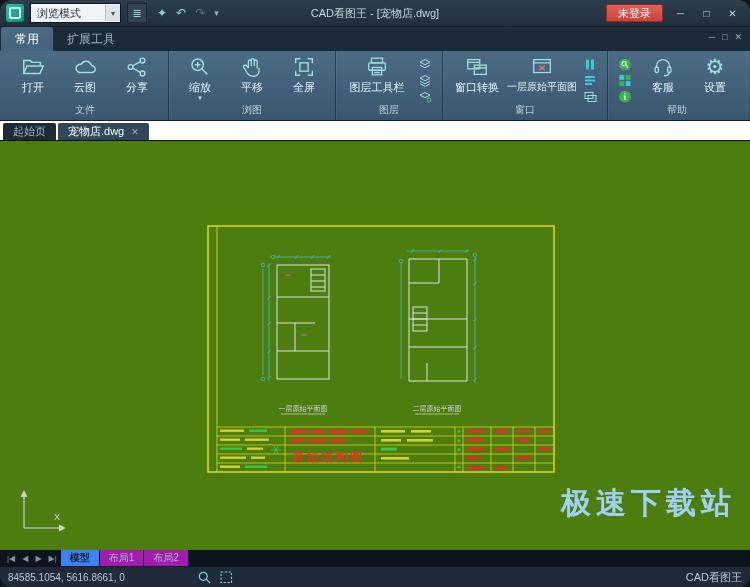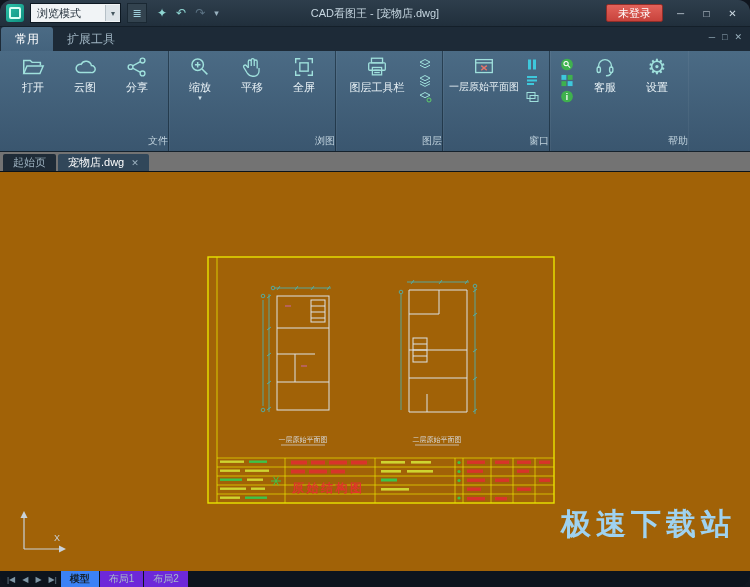--- a/index.html
+++ b/index.html
@@ -34,51 +34,51 @@
   .rtab{padding:4px 14px 3px;font-size:12px;color:#9fb4c2;}
   .rtab.active{background:linear-gradient(#4b6b85,#44637d);color:#fff;border-radius:3px 3px 0 0;}
   .childctl{position:absolute;right:8px;top:5px;display:flex;gap:7px;color:#9ab0bd;font-size:9px;}
 
   
   .ribbon{flex:0 0 58px;background:linear-gradient(#4b6b85,#3a566f);display:flex;padding:0 2px;
           border-bottom:1px solid #15222d;}
   .rgroup{display:flex;flex-direction:column;border-right:1px solid rgba(8,24,36,.5);
           box-shadow:1px 0 0 rgba(255,255,255,.05);}
   .rgroup-btns{flex:1;display:flex;align-items:flex-start;padding:3px 6px 0;gap:2px;}
-  .rgroup-label{font-size:10px;color:#c0d2dd;text-align:right;padding:0 0 3px;margin-top:31px;}
+  .rgroup-label{font-size:10px;color:#c0d2dd;text-align:center;padding:0 0 3px;}
   .bbtn{display:flex;flex-direction:column;align-items:center;width:46px;color:#eaf3f7;font-size:11px;
         gap:1px;padding:1px 2px;border-radius:2px;}
   .bbtn.w52{width:52px;}
   .bbtn.wide{width:66px;}
   .bbtn .ic{width:24px;height:24px;display:block;}
   .bl{white-space:nowrap;}
   .caret-under{font-size:7px;color:#cfe2ea;line-height:4px;}
   .mini-col{display:flex;flex-direction:column;gap:3px;padding:4px 3px 0;}
   .mini{width:16px;height:13px;display:block;}
   .gear-glyph{font-size:21px;line-height:24px;color:#9fe0dc;display:block;text-align:center;width:24px;height:24px;}
 
   
-  .docbar{flex:0 0 19px;background:#737373;display:flex;align-items:stretch;gap:2px;padding-left:3px;
+  .docbar{flex:0 0 19px;background:#ffffff;display:flex;align-items:stretch;gap:2px;padding-left:3px;
           border-bottom:1px solid #0a121a;}
   .doctab{display:flex;align-items:center;padding:0 10px;font-size:11px;color:#9db2c0;background:#1e2b37;
           margin-top:2px;border-radius:2px 2px 0 0;}
   .doctab.active{background:#31475a;color:#fff;align-items:center;}
   .tclose{margin-left:7px;font-size:9px;color:#9db2c0;}
 
   
-  .canvas{flex:1;position:relative;background:#a16207;overflow:hidden;}
+  .canvas{flex:1;position:relative;background:#4d7c0f;overflow:hidden;}
   .drawing{position:absolute;left:205px;top:82px;}
   .ucs{position:absolute;left:10px;bottom:14px;}
   .watermark{position:absolute;right:14px;bottom:26px;font-size:30px;font-weight:bold;letter-spacing:5px;
              color:#9fd2f0;z-index:9;}
 
   
   .layoutbar{flex:0 0 16px;background:#0d141d;display:flex;align-items:stretch;gap:1px;padding-left:4px;}
   .nav{display:flex;align-items:center;padding:0 3px;font-size:8px;color:#7e95a4;}
-  .ltab{display:flex;align-items:center;padding:0 9px;background:#6d28d9;color:#a7bcc9;font-size:10px;}
+  .ltab{display:flex;align-items:center;padding:0 9px;background:#a21caf;color:#a7bcc9;font-size:10px;}
   .ltab.active{background:#3b82f6;color:#16222c;font-weight:bold;}
 
   
   .statusbar{flex:0 0 20px;background:#1f2b38;border-top:1px solid #0c151e;display:flex;align-items:center;
              font-size:10px;color:#b9c9d4;padding:0 8px;gap:8px;}
   .coords{min-width:150px;}
   .sicons{display:flex;gap:9px;margin-left:32px;align-items:center;}
   .brand{margin-left:auto;font-size:11px;}
 </style>
 </head>
@@ -220,20 +220,31 @@
                 <circle cx="11" cy="10" r="2" stroke="#5fcf6a"></circle>
             </g>
           </svg>
         </div>
       </div>
       <div class="rgroup-label">图层</div>
     </div>
 
     <div class="rgroup">
       <div class="rgroup-btns">
+        <div class="bbtn w52">
+          <svg class="ic" viewBox="0 0 26 26">
+            <g fill="none" stroke="#9fe0dc" stroke-width="1.4">
+              <rect x="3" y="5" width="13" height="10"></rect>
+                <line x1="3" y1="8" x2="16" y2="8"></line>
+              <rect x="10" y="11" width="13" height="10"></rect>
+                <line x1="10" y1="14" x2="23" y2="14"></line>
+            </g>
+          </svg>
+          <span class="bl">窗口转换</span>
+        </div>
         <div class="bbtn wide">
           <svg class="ic" viewBox="0 0 26 26">
             <g fill="none" stroke="#9fe0dc" stroke-width="1.4">
               <rect x="4" y="5" width="18" height="14"></rect>
                 <line x1="4" y1="8.5" x2="22" y2="8.5"></line>
             </g>
             <g stroke="#e4756a" stroke-width="1.6">
               <line x1="10" y1="11.5" x2="16" y2="16.5"></line>
                 <line x1="16" y1="11.5" x2="10" y2="16.5"></line>
             </g>
@@ -454,13 +465,26 @@
   <div class="layoutbar">
     <span class="nav">|◀</span>
     <span class="nav">◀</span>
     <span class="nav">▶</span>
     <span class="nav">▶|</span>
     <div class="ltab active">模型</div>
     <div class="ltab">布局1</div>
     <div class="ltab">布局2</div>
   </div>
 
+  <div class="statusbar">
+    <span class="coords">84585.1054, 5616.8661, 0</span>
+    <span class="sicons">
+      <svg width="13" height="13" viewBox="0 0 13 13">
+        <circle cx="5.3" cy="5.3" r="4" fill="none" stroke="#7fd0dc" stroke-width="1.2"></circle>
+        <line x1="8.4" y1="8.4" x2="12" y2="12" stroke="#7fd0dc" stroke-width="1.2"></line>
+      </svg>
+      <svg width="13" height="13" viewBox="0 0 13 13">
+        <rect x="1" y="1" width="10.5" height="10.5" fill="none" stroke="#7fd0dc" stroke-width="1.1" stroke-dasharray="2.2 1.6"></rect>
+      </svg>
+    </span>
+    <span class="brand">CAD看图王</span>
+  </div>
 </div>
 
 </body></html>

